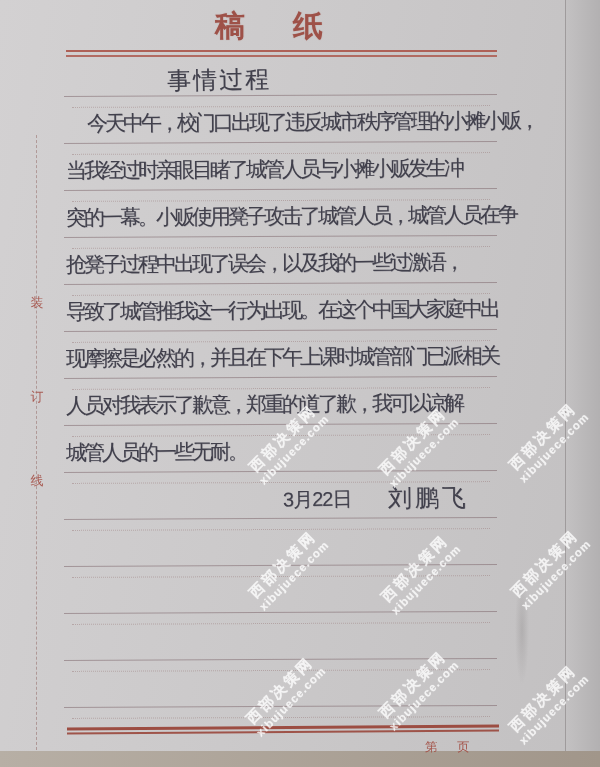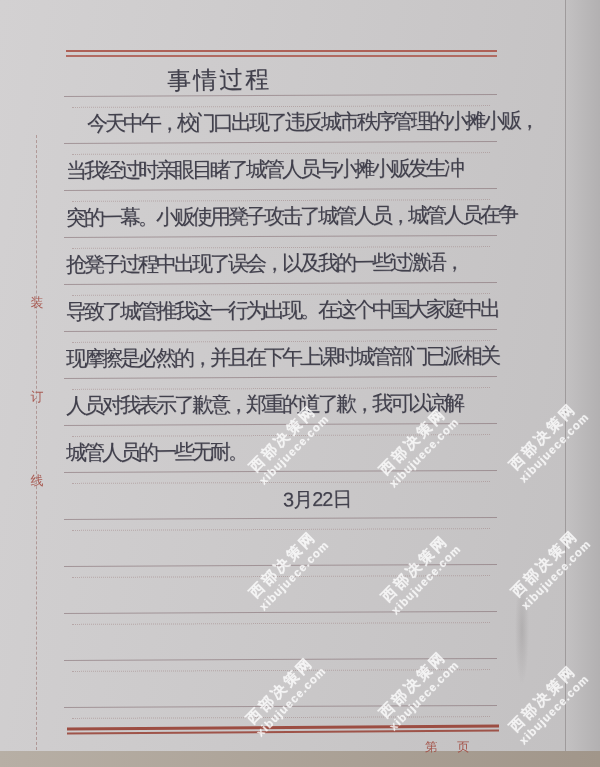--- a/index.html
+++ b/index.html
@@ -62,20 +62,21 @@
 </style>
 </head>
 <body>
 
 <div class="stage">
 
   <div class="edge-right"></div>
   <div class="edge-bottom"></div>
   <div class="crease"></div>
 
+  <div class="title">稿纸</div>
   <div class="rule rule-a"></div>
   <div class="rule rule-b"></div>
 
   <div id="lines-layer">
       <div class="ruled" style="top: 95px;"></div>
       <div class="ruled-dotted" style="top: 106px;"></div>
       <div class="ruled" style="top: 142px;"></div>
       <div class="ruled-dotted" style="top: 153px;"></div>
       <div class="ruled" style="top: 189px;"></div>
       <div class="ruled-dotted" style="top: 200px;"></div>
@@ -111,20 +112,21 @@
   <div class="hand essay-title">事情过程</div>
   <div class="hand essay-row indent" style="top:108px">今天中午，校门口出现了违反城市秩序管理的小摊小贩，</div>
   <div class="hand essay-row" style="top:155px">当我经过时亲眼目睹了城管人员与小摊小贩发生冲</div>
   <div class="hand essay-row" style="top:202px">突的一幕。小贩使用凳子攻击了城管人员，城管人员在争</div>
   <div class="hand essay-row" style="top:249px">抢凳子过程中出现了误会，以及我的一些过激语，</div>
   <div class="hand essay-row" style="top:296px">导致了城管推我这一行为出现。在这个中国大家庭中出</div>
   <div class="hand essay-row" style="top:343px">现摩擦是必然的，并且在下午上课时城管部门已派相关</div>
   <div class="hand essay-row" style="top:390px">人员对我表示了歉意，郑重的道了歉，我可以谅解</div>
   <div class="hand essay-row" style="top:437px">城管人员的一些无耐。</div>
   <div class="hand sig-date" style="left:283px;top:486px">3月22日</div>
+  <div class="hand sig-name" style="left:388px;top:482px">刘鹏飞</div>
 
   <div class="bottom-rule bottom-rule-a"></div>
   <div class="bottom-rule bottom-rule-b"></div>
   <div class="page-label" style="left:425px">第</div>
   <div class="page-label" style="left:457px">页</div>
 
 <div class="watermark" style="left: 288px; top: 460px;">
       <div class="wm-name">西部决策网</div>
       <div class="wm-url">xibujuece.com</div>
     </div>

